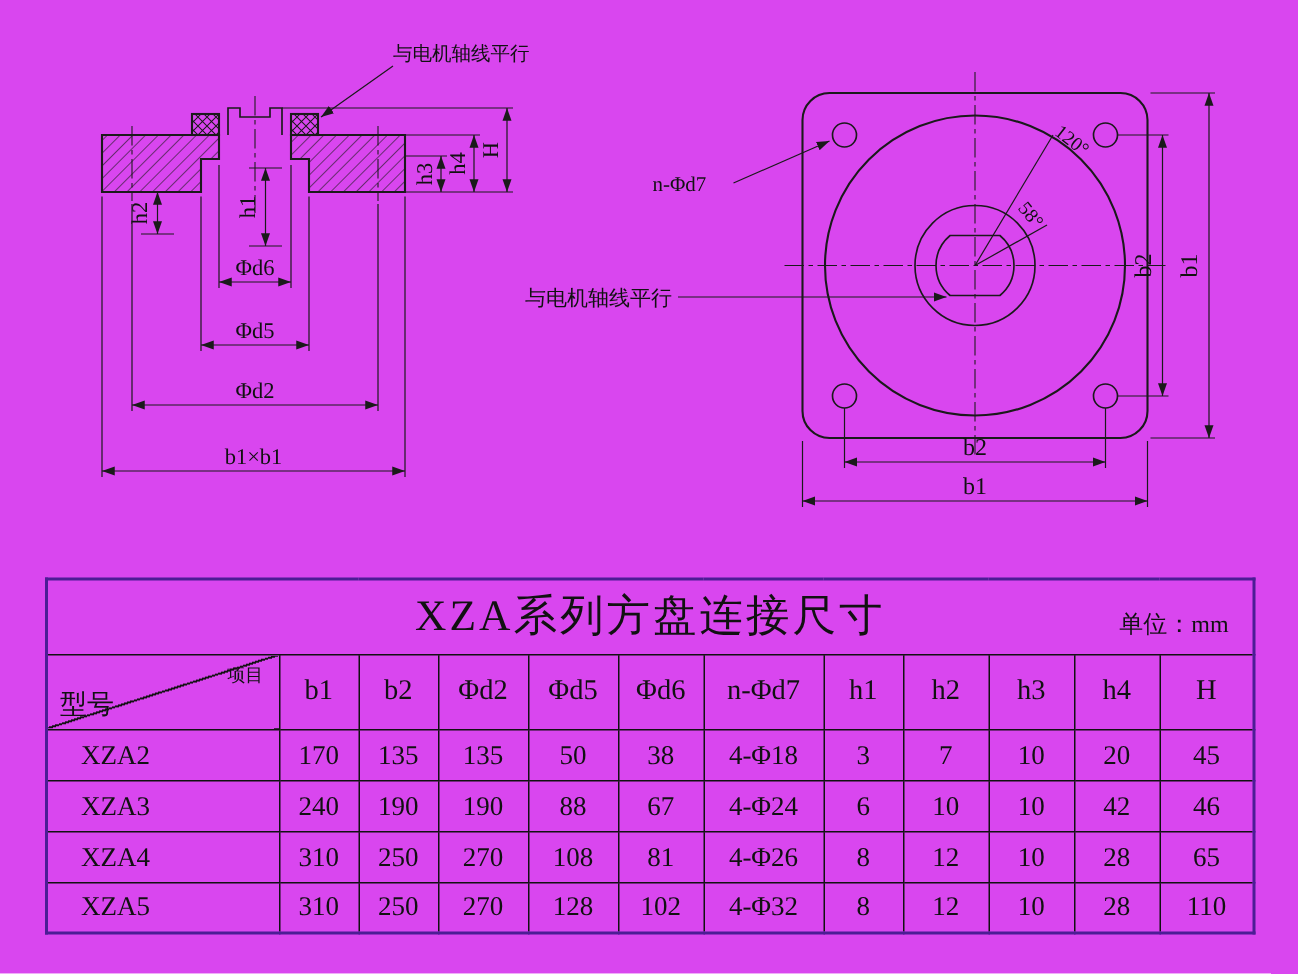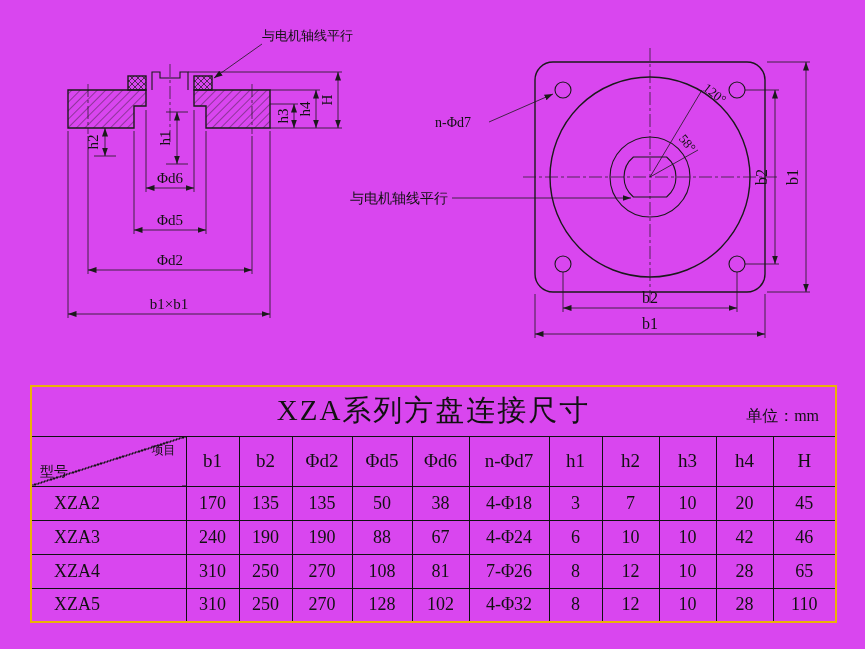--- a/index.html
+++ b/index.html
@@ -22,40 +22,40 @@
   .drawing-svg text { font-family:"Liberation Serif", serif; fill:#111; }
   .dlbl { font-size:15px; text-anchor:middle; }
   .clbl { font-size:13px; }
   .flbl { font-size:14px; }
   .blbl { font-size:16px; text-anchor:middle; }
 
   
   .dim-table {
     position:absolute; left:30px; top:385px; width:805px;
     border-collapse:collapse; table-layout:fixed;
-    border:2px solid #eab308;
+    border:2px solid #4c1d95;
   }
   .dim-table td {
     border:1px solid #111; text-align:center; vertical-align:middle;
     font-size:18px; overflow:hidden;
   }
   .title-cell { height:50px; position:relative; }
   .title-text { font-size:29px; letter-spacing:2px; }
   .unit-text  { position:absolute; right:16px; bottom:9px; font-size:16px; letter-spacing:0; }
   .header-row td { height:50px; font-size:19px; }
   .data-row td { height:34px; }
   .model-cell { text-align:left !important; padding-left:22px; }
   .corner-cell {
     position:relative;
     background:linear-gradient(to bottom right,
       transparent calc(50% - 0.7px), #111 calc(50% - 0.7px),
       #111 calc(50% + 0.7px), transparent calc(50% + 0.7px));
   }
   .corner-top    { position:absolute; top:5px; right:10px; font-size:12px; }
-  .corner-bottom { position:absolute; bottom:5px; left:8px; font-size:14px; }
+  .corner-bottom { position:absolute; bottom:5px; left:8px; font-size:18px; }
 </style>
 </head>
 <body>
 
 <div class="sheet">
 
   <svg class="drawing-svg" width="865" height="380" viewBox="0 0 865 380">
     <defs>
       <marker id="arr" markerUnits="userSpaceOnUse" markerWidth="9" markerHeight="8" refX="8.5" refY="4" orient="auto-start-reverse">
         <path d="M0,1 L8.5,4 L0,7 Z" fill="#1a1a1a"></path>
@@ -267,21 +267,21 @@
         <td>42</td>
         <td>46</td>
       </tr>
       <tr class="data-row">
         <td class="model-cell">XZA4</td>
         <td>310</td>
         <td>250</td>
         <td>270</td>
         <td>108</td>
         <td>81</td>
-        <td>7-Φ26</td>
+        <td>4-Φ26</td>
         <td>8</td>
         <td>12</td>
         <td>10</td>
         <td>28</td>
         <td>65</td>
       </tr>
       <tr class="data-row">
         <td class="model-cell">XZA5</td>
         <td>310</td>
         <td>250</td>

